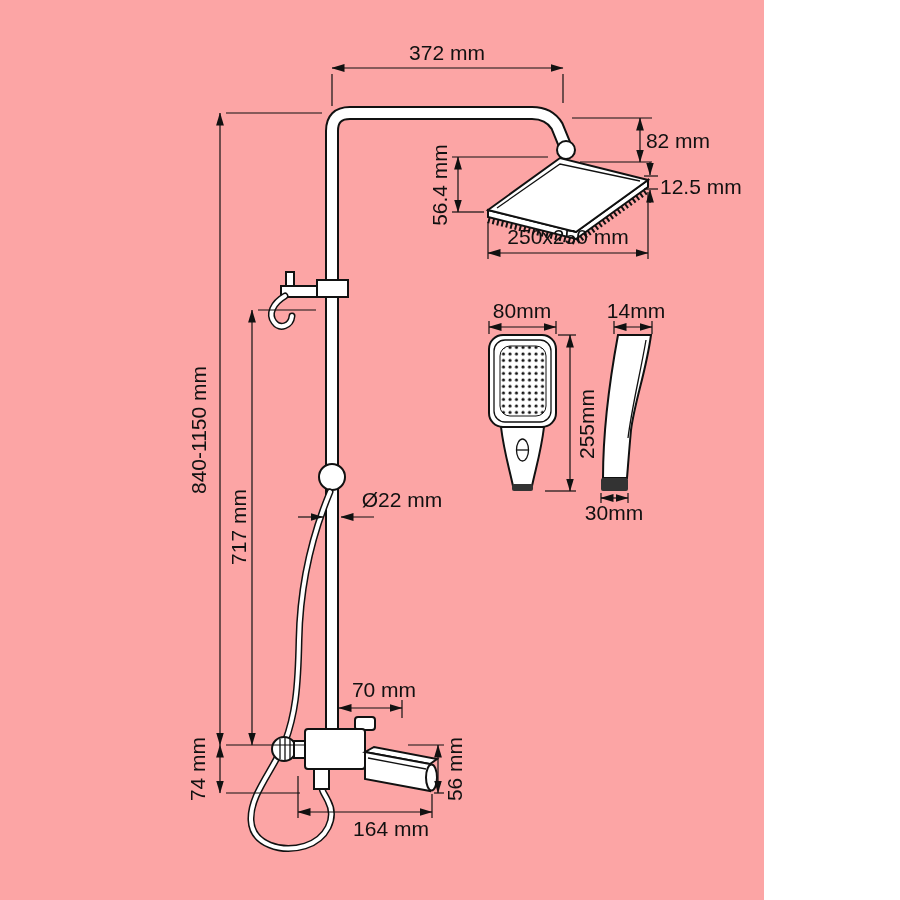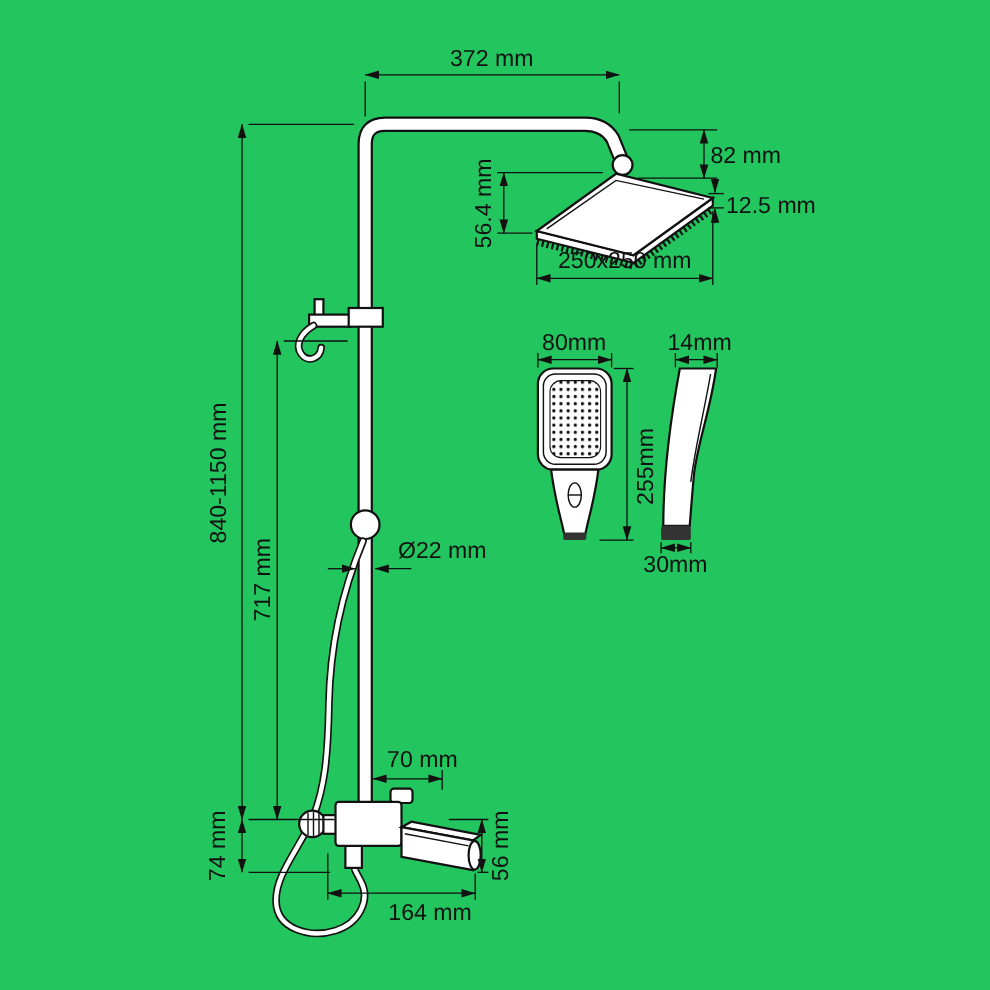--- a/index.html
+++ b/index.html
@@ -1,16 +1,16 @@
 <!DOCTYPE html>
 <html><head>
 <meta charset="utf-8">
 <style>
   html,body { margin:0; padding:0; background:#ffffff; }
-  .stage { width:900px; height:900px; position:relative; background:#22c55e; overflow:hidden; }
+  .stage { width:764px; height:900px; position:relative; background:#fca5a5; overflow:hidden; }
   svg text { font-family:"Liberation Sans", sans-serif; font-size:21px; fill:#111; }
   .mid { text-anchor:middle; }
   .vmid { text-anchor:middle; dominant-baseline:middle; }
   .outline { fill:#fff; stroke:#111; stroke-width:2; }
   .thin  { fill:none; stroke:#111; stroke-width:1.3; }
   .dim   { fill:none; stroke:#111; stroke-width:1.2; }
   .tube-outer { fill:none; stroke:#111; stroke-width:14; }
   .tube-inner { fill:none; stroke:#fff; stroke-width:10; }
   .hose-outer { fill:none; stroke:#111; stroke-width:7; stroke-linecap:round; }
   .hose-inner { fill:none; stroke:#fff; stroke-width:4; stroke-linecap:round; }

